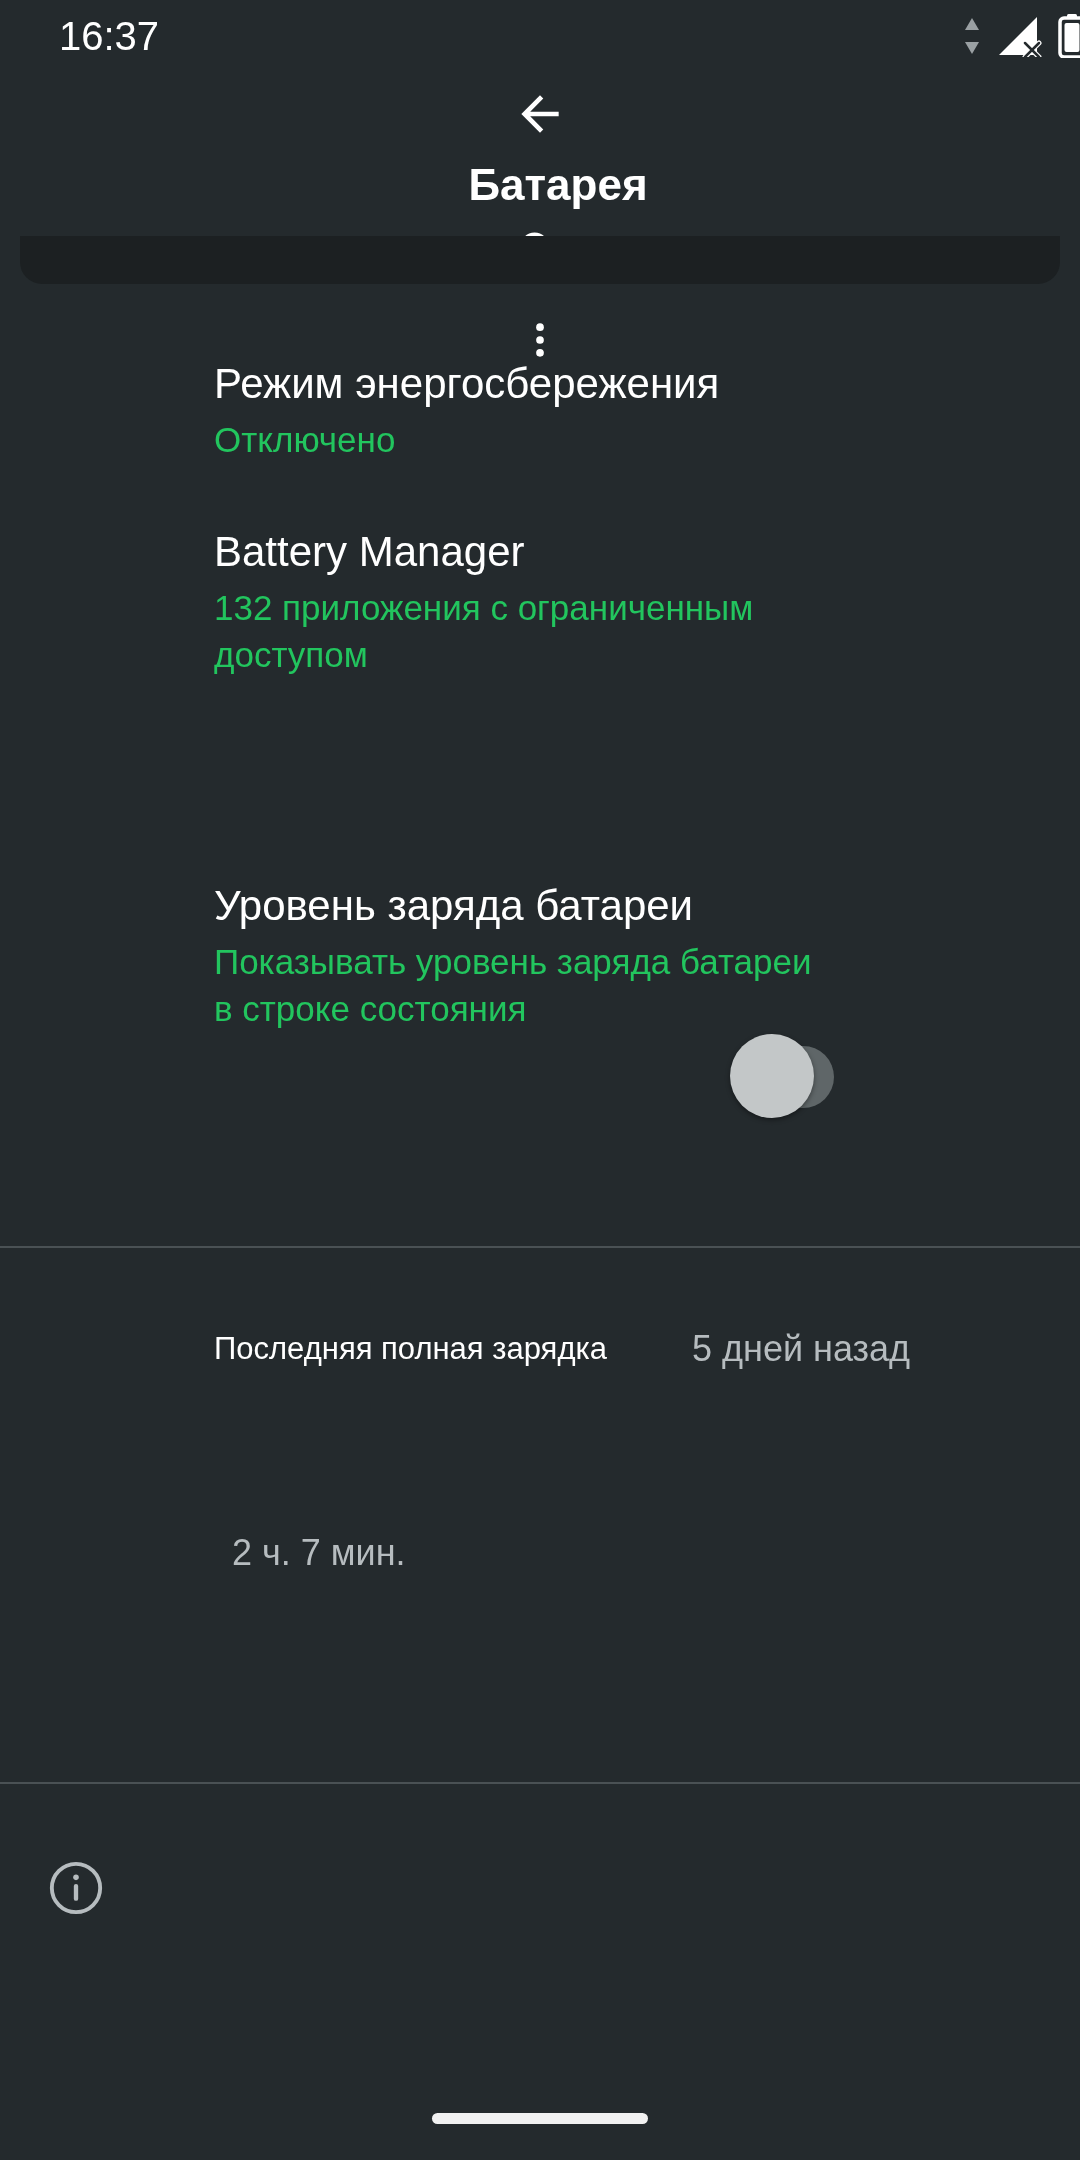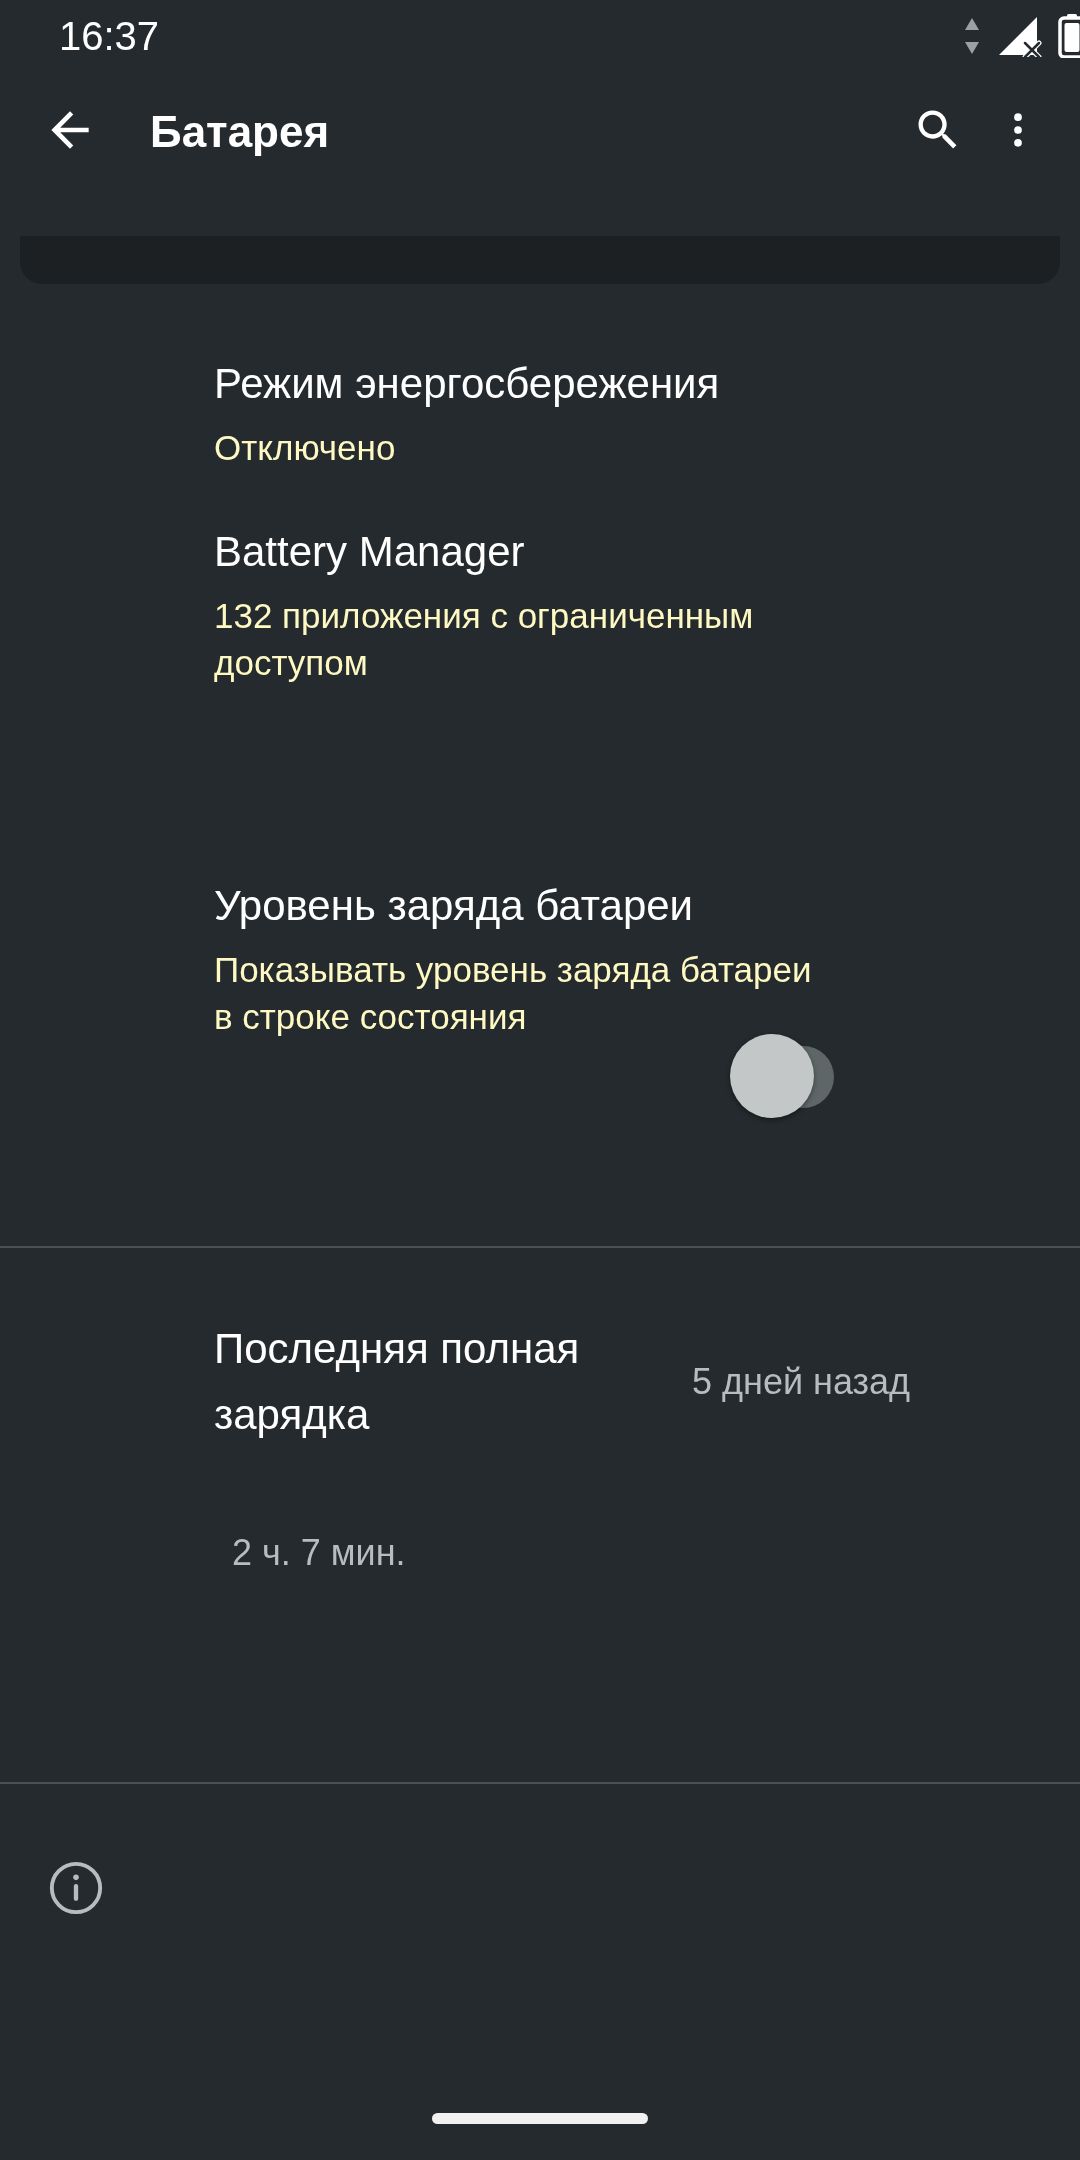--- a/index.html
+++ b/index.html
@@ -47,20 +47,21 @@
 
   
   .app-bar {
     position: absolute;
     top: 72px; left: 0;
     width: 1080px; height: 120px;
     display: flex;
     align-items: center;
     padding: 0 26px;
     box-sizing: border-box;
+    flex-direction: column;
   }
   .ab-back {
     width: 88px; height: 88px;
     display: flex; align-items: center; justify-content: center;
     flex: none;
   }
   .ab-title {
     font-size: 44px;
     font-weight: 700;
     color: #ffffff;
@@ -100,23 +101,23 @@
   }
   .item-title {
     font-size: 42px;
     line-height: 56px;
     color: #ffffff;
     font-weight: 400;
   }
   .item-summary {
     font-size: 35px;
     line-height: 47px;
-    color: #fef9c3;
+    color: #22c55e;
     font-weight: 400;
-    margin-top: 12px;
+    margin-top: 4px;
   }
   .item-value {
     font-size: 35px;
     line-height: 46px;
     color: #b6bcbf;
     text-align: right;
     flex: none;
     margin-left: 18px;
     white-space: nowrap;
   }
@@ -168,21 +169,21 @@
     position: absolute;
     left: 0; width: 1080px;
     display: flex;
     align-items: center;
     padding-left: 214px;
     padding-right: 40px;
     box-sizing: border-box;
   }
   #item-last-charge { top: 1316px; }
   #item-screen-usage { top: 1530px; }
-  .s2 .item-title { font-size: 42px; line-height: 66px; }
+  .s2 .item-title { font-size: 31px; line-height: 66px; }
   .s2 .item-value { font-size: 36px; }
 
   
   .footer-note {
     position: absolute;
     left: 0;
     top: 1832px;
     width: 1080px;
     display: flex;
     align-items: flex-start;

